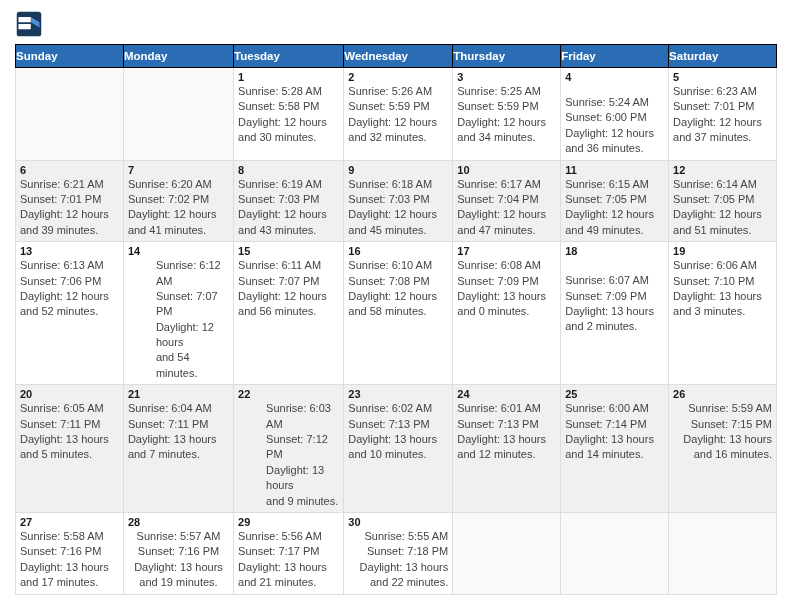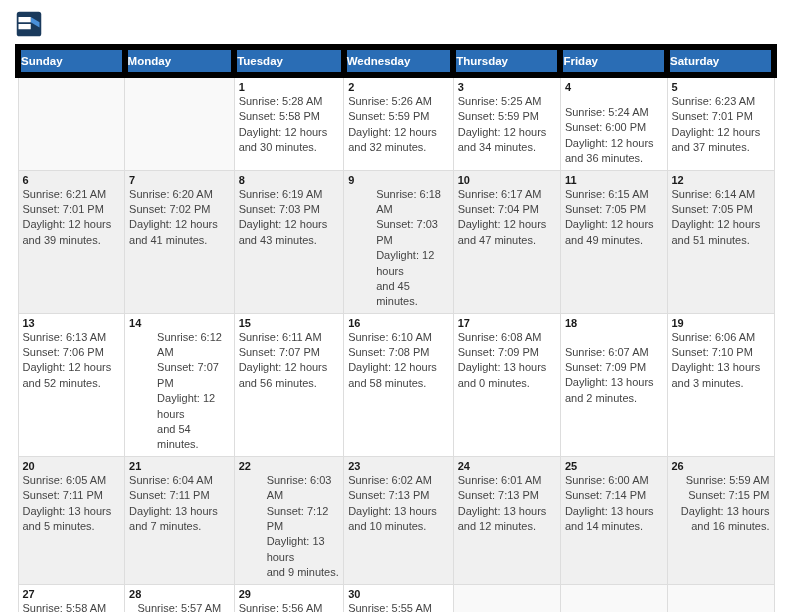--- a/index.html
+++ b/index.html
@@ -59,21 +59,21 @@
       border-collapse: collapse;
       border: 1px solid #ccc;
     }
     .calendar th {
       background: #2a6db5;
       color: #fff;
       font-size: 11.5px;
       font-weight: bold;
       padding: 5px 0;
       text-align: left;
-      border: 6px solid #000000;
+      border: 1px solid #000000;
     }
     .calendar td {
       vertical-align: top;
       border: 1px solid #ddd;
       padding: 3px 4px;
       font-size: 9px;
       color: #333;
       width: 113px;
       height: 72px;
       background: #fff;
@@ -189,21 +189,21 @@
           </td>
           <td>
             <span class="day-num">8</span>
             <div class="day-info" style="white-space: pre-line;">Sunrise: 6:19 AM
 Sunset: 7:03 PM
 Daylight: 12 hours
 and 43 minutes.</div>
           </td>
           <td>
             <span class="day-num">9</span>
-            <div class="day-info" style="white-space: pre-line; margin-left: 28px;">Sunrise: 6:18 AM
+            <div class="day-info" style="white-space: pre-line;">Sunrise: 6:18 AM
 Sunset: 7:03 PM
 Daylight: 12 hours
 and 45 minutes.</div>
           </td>
           <td>
             <span class="day-num">10</span>
             <div class="day-info" style="white-space: pre-line;">Sunrise: 6:17 AM
 Sunset: 7:04 PM
 Daylight: 12 hours
 and 47 minutes.</div>
@@ -342,21 +342,21 @@
           </td>
           <td>
             <span class="day-num">29</span>
             <div class="day-info" style="white-space: pre-line;">Sunrise: 5:56 AM
 Sunset: 7:17 PM
 Daylight: 13 hours
 and 21 minutes.</div>
           </td>
           <td>
             <span class="day-num">30</span>
-            <div class="day-info" style="white-space: pre-line;">Sunrise: 5:55 AM
+            <div class="day-info" style="white-space: pre-line; text-align: right;">Sunrise: 5:55 AM
 Sunset: 7:18 PM
 Daylight: 13 hours
 and 22 minutes.</div>
           </td>
           <td class="empty"></td>
           <td class="empty"></td>
           <td class="empty"></td>
         </tr>
       </tbody>
   </table>

